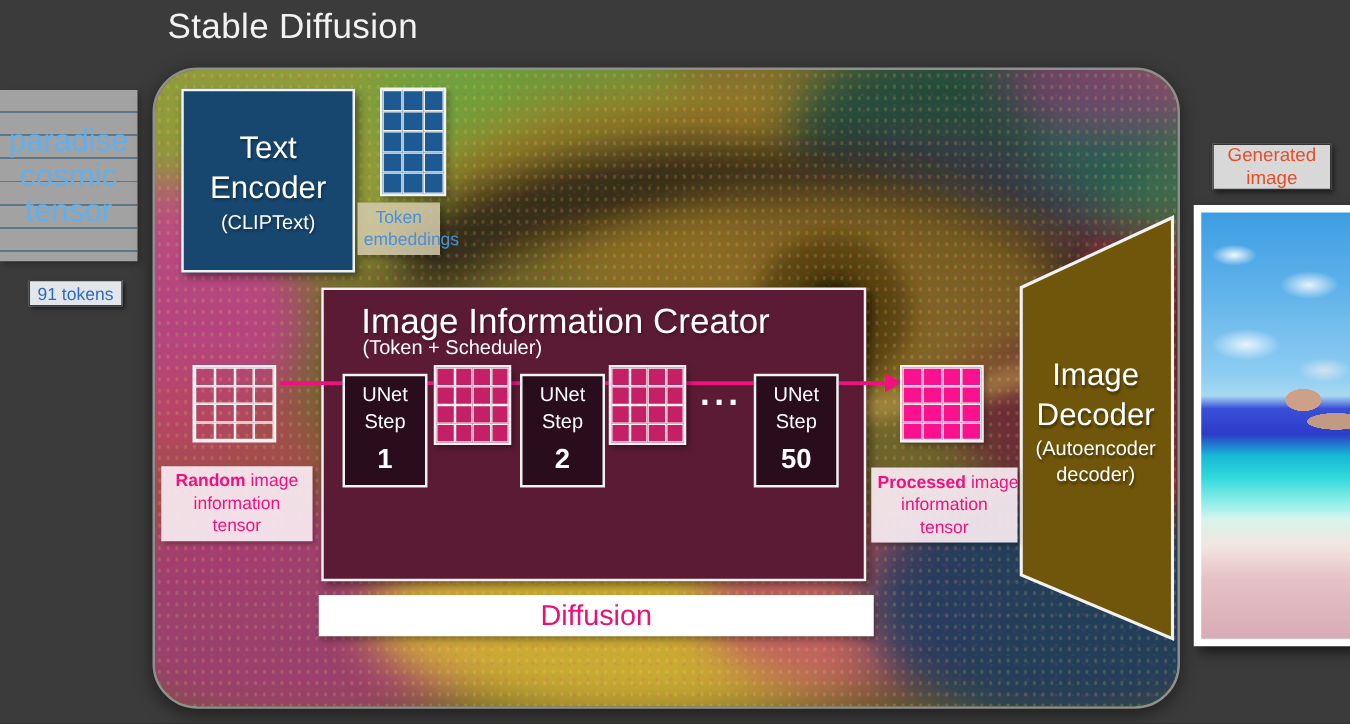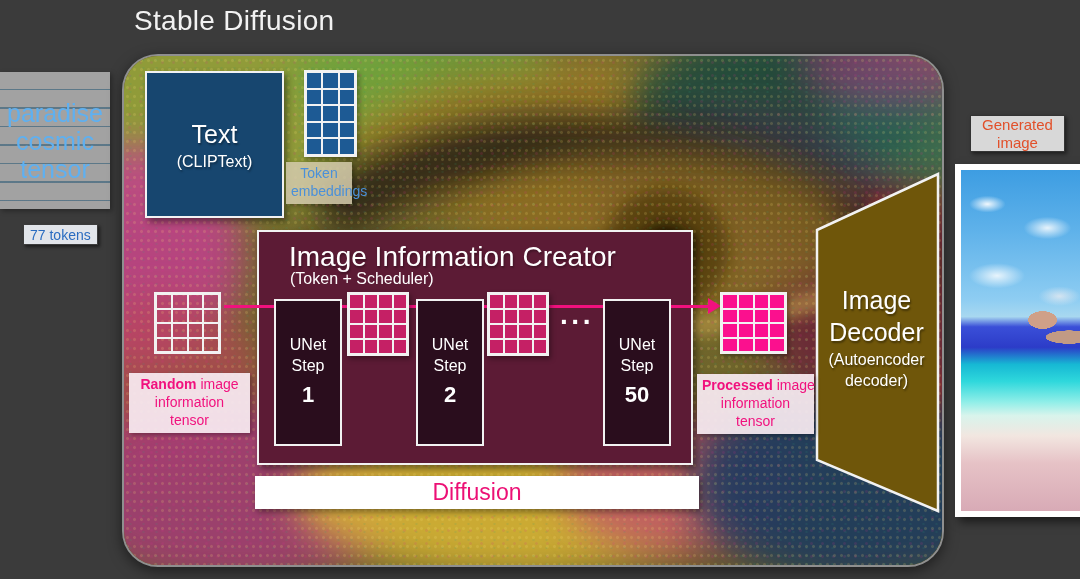--- a/index.html
+++ b/index.html
@@ -79,21 +79,21 @@
   .tag-pink b{font-weight:bold;}
   .tag-pink .rest{margin-left:.28em;}
 
   
   .creator{
     left:133px;top:174px;width:436px;height:235px;background:var(--maroon,#5c1b35);
   }
   .creator-title{left:30px;top:9px;color:#fff;font-size:28px;font-weight:500;text-shadow:1px 2px 2px rgba(0,0,0,.3);}
   .creator-sub{left:31px;top:38px;color:#fff;font-size:16px;}
   .unet{
-    width:68px;height:147px;top:67px;background:var(--unet-dark,#2a0d1d);
+    width:68px;height:91px;top:67px;background:var(--unet-dark,#2a0d1d);
     border:2px solid #f2f2f2;color:#fff;z-index:3;
     display:flex;flex-direction:column;align-items:center;justify-content:center;
     font-size:16px;line-height:1.3;text-align:center;
   }
   .unet .num{font-size:22px;font-weight:bold;margin-top:4px;}
   .unet-1{left:15px;}
   .unet-2{left:157px;}
   .unet-50{left:344px;}
   .dots{left:301px;top:74px;color:#fff;font-size:28px;font-weight:bold;letter-spacing:2px;z-index:3;}
 
@@ -152,21 +152,21 @@
 
 <div class="stage">
 
   <div class="abs page-title">Stable Diffusion</div>
 
   <div class="abs prompt">
     <div>paradise</div>
     <div>cosmic</div>
     <div>tensor</div>
   </div>
-  <div class="abs tokens-badge">77 tokens</div>
+  <div class="abs tokens-badge">91 tokens</div>
 
   <div class="abs canvas">
 
     <svg class="bg-art" viewBox="0 0 822 513" preserveAspectRatio="none">
       <defs>
         <linearGradient id="base" x1="0" y1="0" x2="0" y2="1">
           <stop offset="0" stop-color="#7a6e30"></stop>
           <stop offset="1" stop-color="#675e28"></stop>
         </linearGradient>
         <filter id="b18" x="-60%" y="-60%" width="220%" height="220%">
@@ -197,20 +197,21 @@
       <circle cx="545" cy="195" r="26" fill="#1e1506" filter="url(#b8)"></circle>
       <path d="M 360 260 Q 545 305 760 225" stroke="#bf9c4c" stroke-width="16" fill="none" opacity=".75" filter="url(#b8)"></path>
       <circle cx="795" cy="200" r="12" fill="#c03030" opacity=".8" filter="url(#b8)"></circle>
       <circle cx="810" cy="330" r="10" fill="#c03030" opacity=".8" filter="url(#b8)"></circle>
       <circle cx="760" cy="150" r="8" fill="#c03030" opacity=".8" filter="url(#b8)"></circle>
     </svg>
     <div class="bg-noise"></div>
 
     <div class="abs encoder whitebox-border">
       <div class="big">Text</div>
+      <div class="big">Encoder</div>
       <div class="small">(CLIPText)</div>
     </div>
 
     <div class="abs tgrid grid-token" style="grid-template-columns: repeat(3, 1fr); grid-template-rows: repeat(5, 1fr);">
         <div class="cell" style="background: rgb(29, 90, 148);"></div>
         <div class="cell" style="background: rgb(29, 90, 148);"></div>
         <div class="cell" style="background: rgb(29, 90, 148);"></div>
         <div class="cell" style="background: rgb(29, 90, 148);"></div>
         <div class="cell" style="background: rgb(29, 90, 148);"></div>
         <div class="cell" style="background: rgb(29, 90, 148);"></div>

